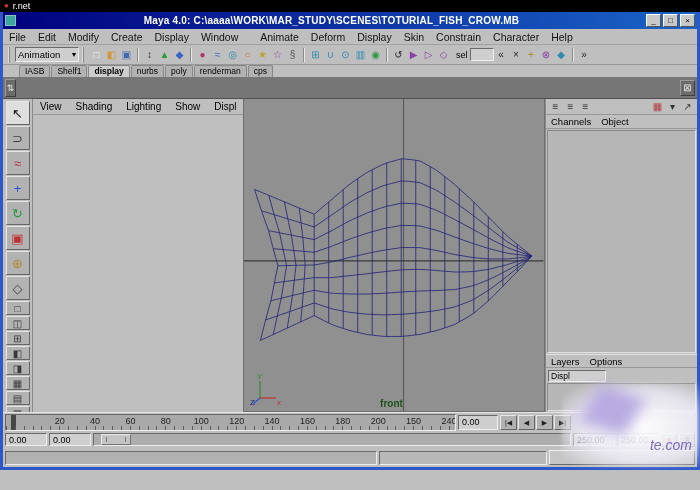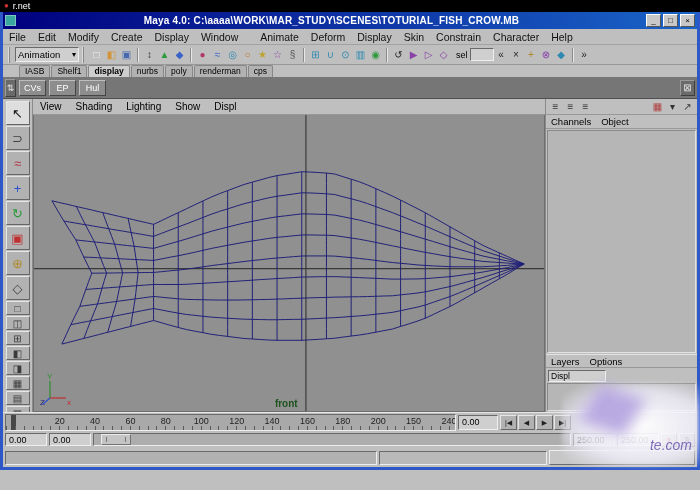--- a/index.html
+++ b/index.html
@@ -51,21 +51,21 @@
 
   
   .main { flex:1; display:flex; min-height:0; }
   .toolbox { width:30px; flex:none; background:#bfbfbf; border-right:1px solid #8a8a8a; display:flex; flex-direction:column; align-items:center; padding-top:2px; overflow:hidden; }
   .tools-host, .layouts-host { display:flex; flex-direction:column; align-items:center; }
   .tool { width:24px; height:24px; margin-bottom:1px; display:flex; align-items:center; justify-content:center; font-size:13px; background:#b2b2b2; border:1px solid; border-color:#e6e6e6 #666 #666 #e6e6e6; }
   .tools-host .tool:nth-of-type(1) { background:#dedede; }
   .toolbox-gap { height:7px; }
   .layout-btn { width:24px; height:14px; margin-bottom:1px; display:flex; align-items:center; justify-content:center; font-size:10px; color:#3a3a3a; background:#b2b2b2; border:1px solid; border-color:#e6e6e6 #666 #666 #e6e6e6; }
 
-  .viewport-wrap { flex:1; display:flex; flex-direction:column; min-width:0; }
+  .viewport-wrap { flex:1; display:flex; flex-direction:row; min-width:0; }
   .panel-menubar { height:16px; flex:none; background:#bfbfbf; display:flex; align-items:center; font-size:10px; border-bottom:1px solid #989898; }
   .pmenu-item { padding:0 7px; }
   .viewport { flex:1; position:relative; background:#909090; border:1px solid #6f6f6f; border-top:none; overflow:hidden; }
   #vpsvg { position:absolute; inset:0; width:100%; height:100%; display:block; }
   .axis { position:absolute; left:6px; bottom:4px; width:36px; height:36px; }
   .vp-label { position:absolute; left:50%; transform:translateX(-62%); bottom:2px; color:#1c521c; font-weight:bold; font-size:10px; }
 
   
   .right-panel { width:152px; flex:none; display:flex; flex-direction:column; background:#bfbfbf; border-left:1px solid #8a8a8a; }
   .panel-toolbar { height:16px; flex:none; display:flex; align-items:center; padding:0 2px; border-bottom:1px solid #989898; }
@@ -205,26 +205,20 @@
         <span class="tab" data-name="shelf-tab">Shelf1</span>
         <span class="tab" data-name="shelf-tab">display</span>
         <span class="tab" data-name="shelf-tab">nurbs</span>
         <span class="tab" data-name="shelf-tab">poly</span>
         <span class="tab" data-name="shelf-tab">renderman</span>
         <span class="tab" data-name="shelf-tab">cps</span>
       </div>
 
     <div class="shelf" data-name="shelf">
       <span class="shelf-selector" data-name="shelf-selector-button">⇅</span>
-      <div class="icon-row" style="gap:3px;">
-
-      <span class="shelf-btn" data-name="shelf-button">CVs</span>
-          <span class="shelf-btn" data-name="shelf-button">EP</span>
-          <span class="shelf-btn" data-name="shelf-button">Hul</span>
-        </div>
       <span class="shelf-fill" data-name="shelf-spacer"></span>
       <span class="shelf-trash" data-name="trash-icon">⊠</span>
     </div>
 
     <div class="main" data-name="main-area">
 
       <div class="toolbox" data-name="toolbox">
         <div class="tools-host">
 
         <div class="tool" data-name="select-tool" style="color: rgb(16, 16, 16);">↖</div>

